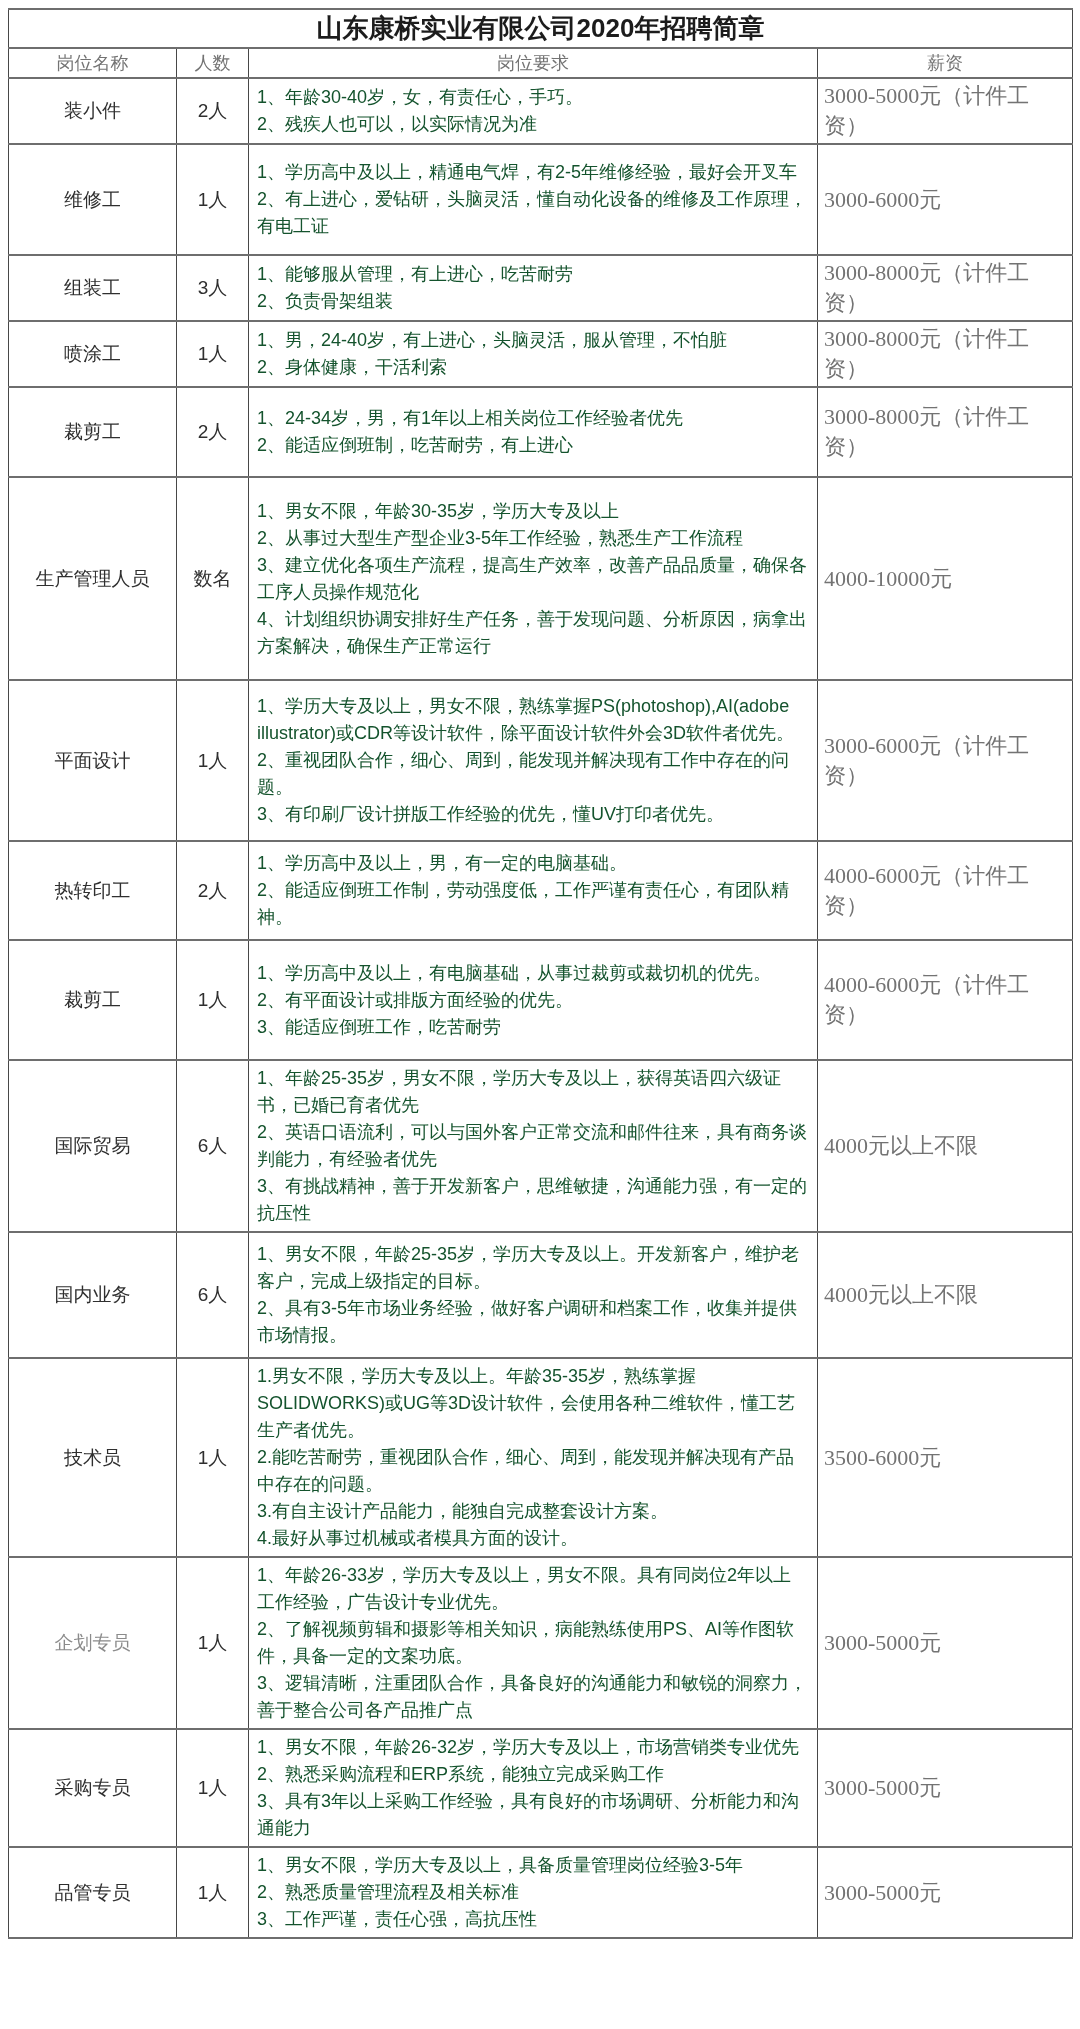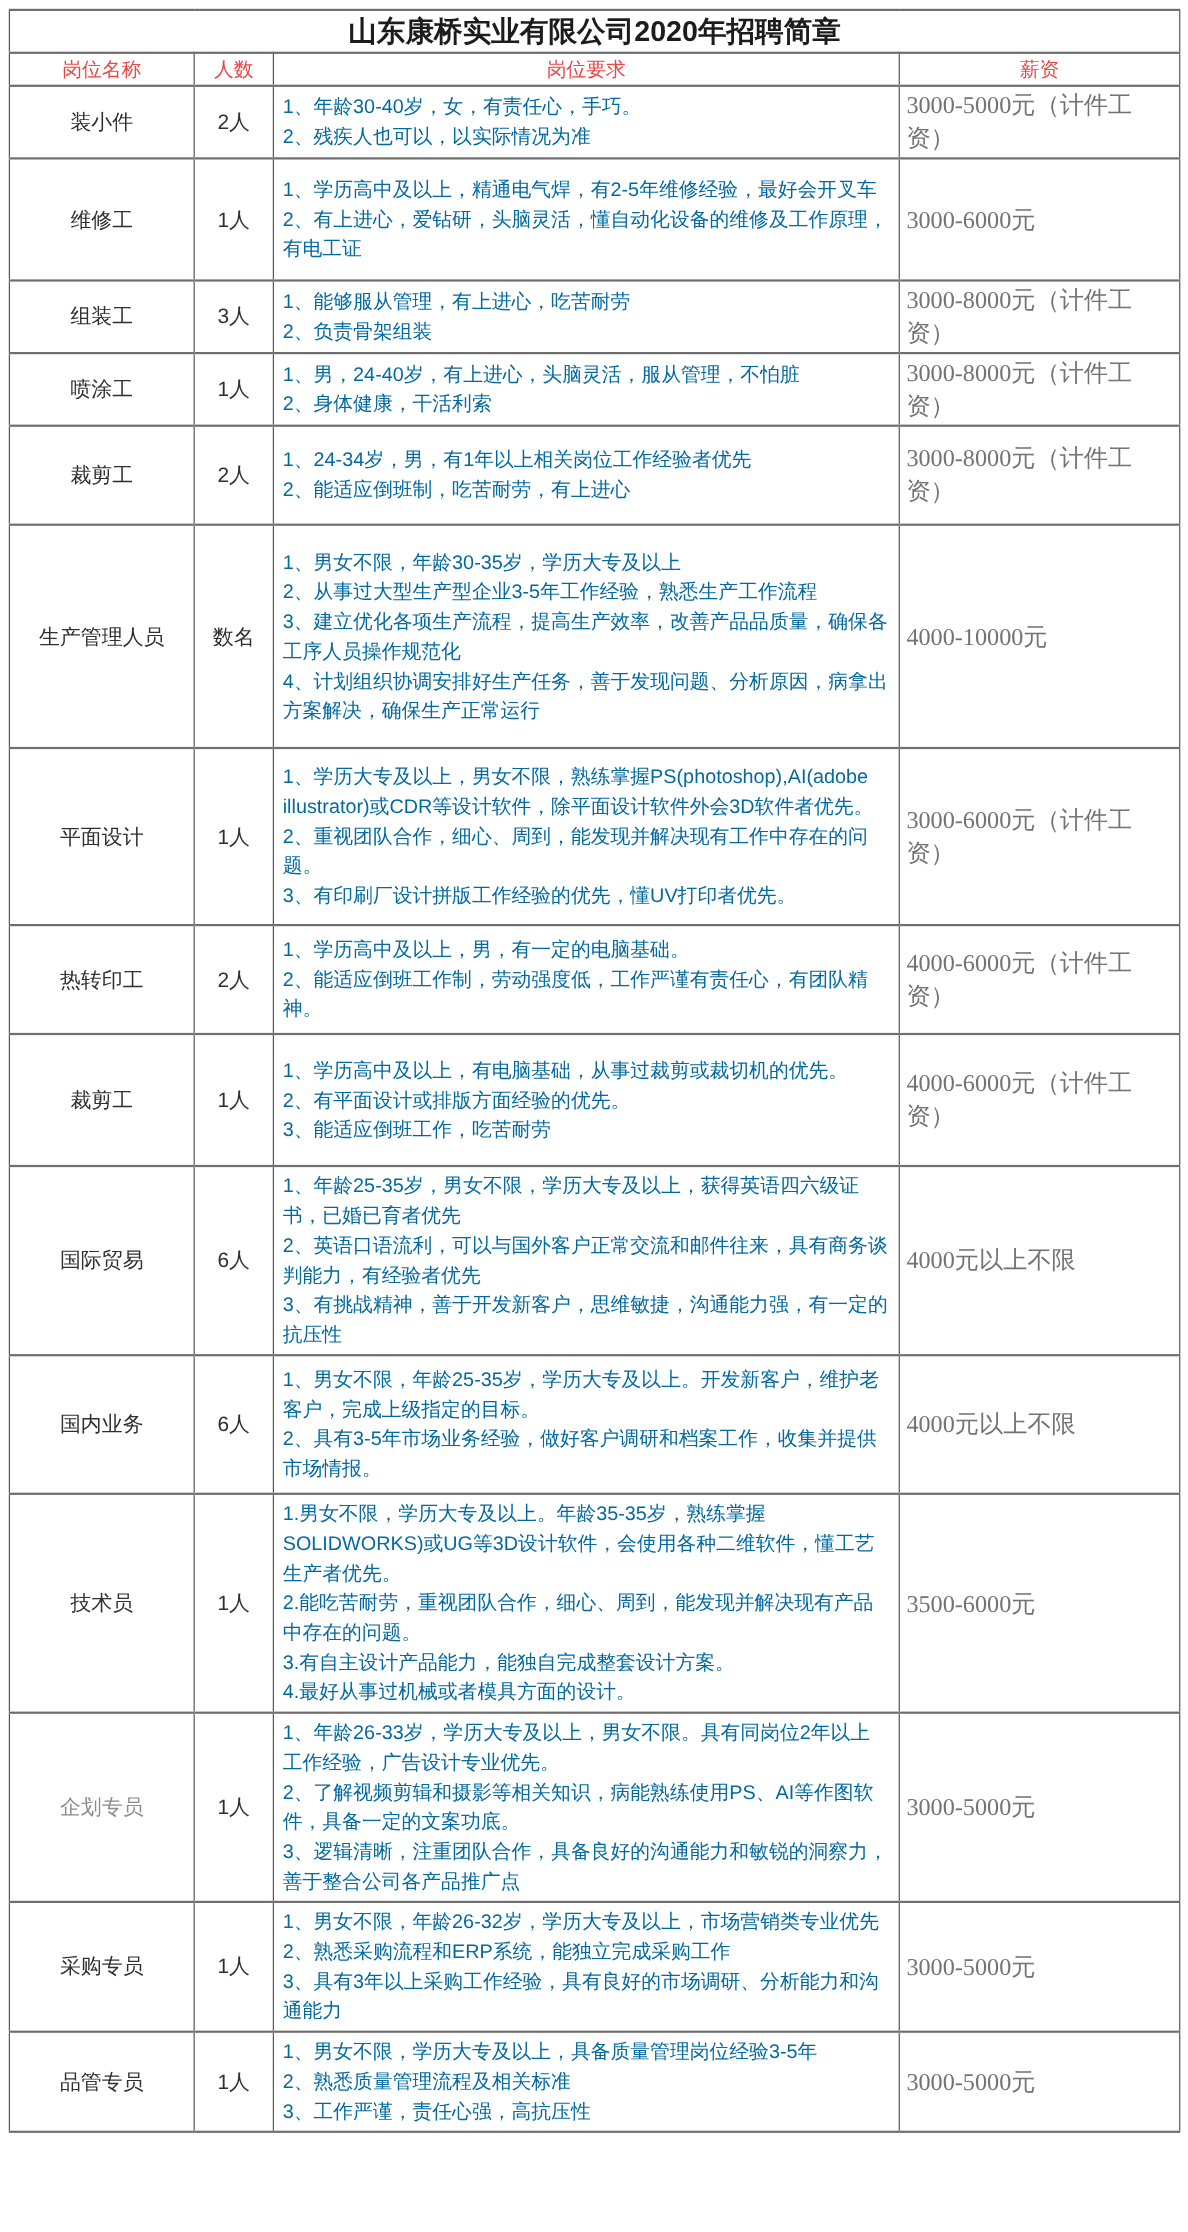--- a/index.html
+++ b/index.html
@@ -34,21 +34,21 @@
     text-align: center;
     font-weight: bold;
     font-size: 26px;
     color: #1c1c1c;
     height: 38px;
     border-top: 2px solid #474747;
   }
   td.head-cell {
     text-align: center;
     font-size: 18px;
-    color: #ef4444;
+    color: #737373;
     height: 29px;
     padding: 2px 4px;
   }
   td.pos-cell {
     text-align: center;
     font-size: 19px;
     color: #2f2f2f;
     padding: 14px 6px;
   }
   td.pos-cell.name-muted {
@@ -60,21 +60,21 @@
     color: #2f2f2f;
     padding: 14px 4px;
   }
   td.req-cell {
     font-size: 18px;
     line-height: 27px;
     padding: 4px 8px 4px 8px;
     white-space: pre-line;
     text-align: left;
     overflow-wrap: break-word;
-    color: #0369a1;
+    color: #14532d;
   }
   td.sal-cell {
     font-size: 22px;
     font-family: "Liberation Serif", "DejaVu Serif", serif;
     color: #737373;
     padding: 2px 6px;
   }
 </style>
 </head>
 <body>

